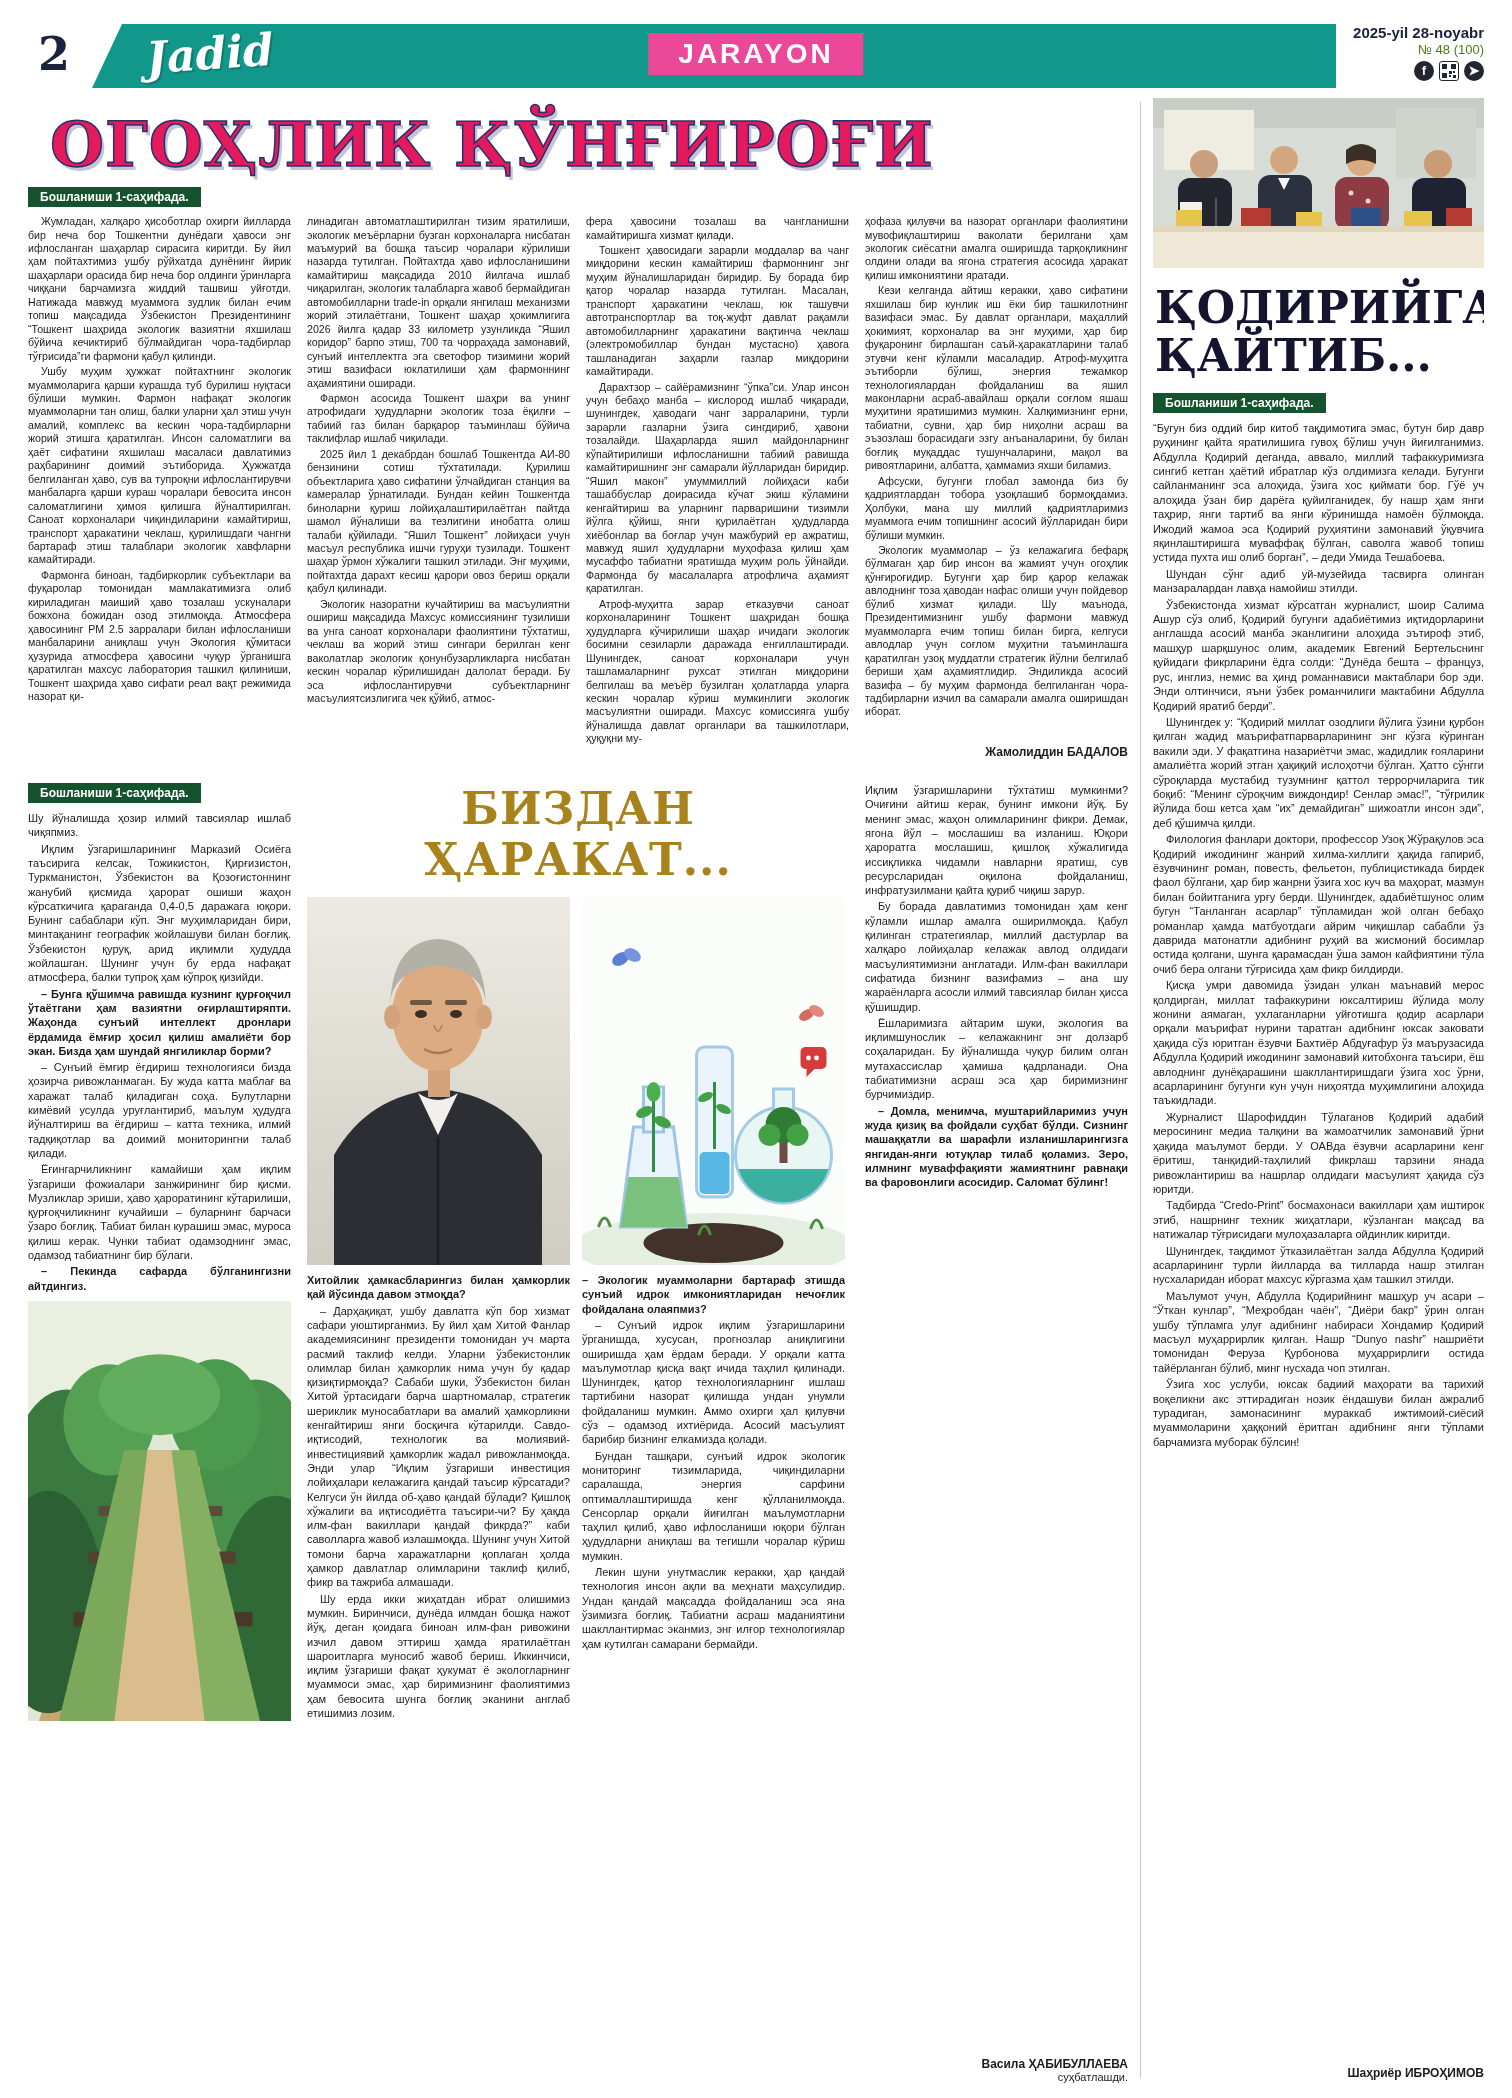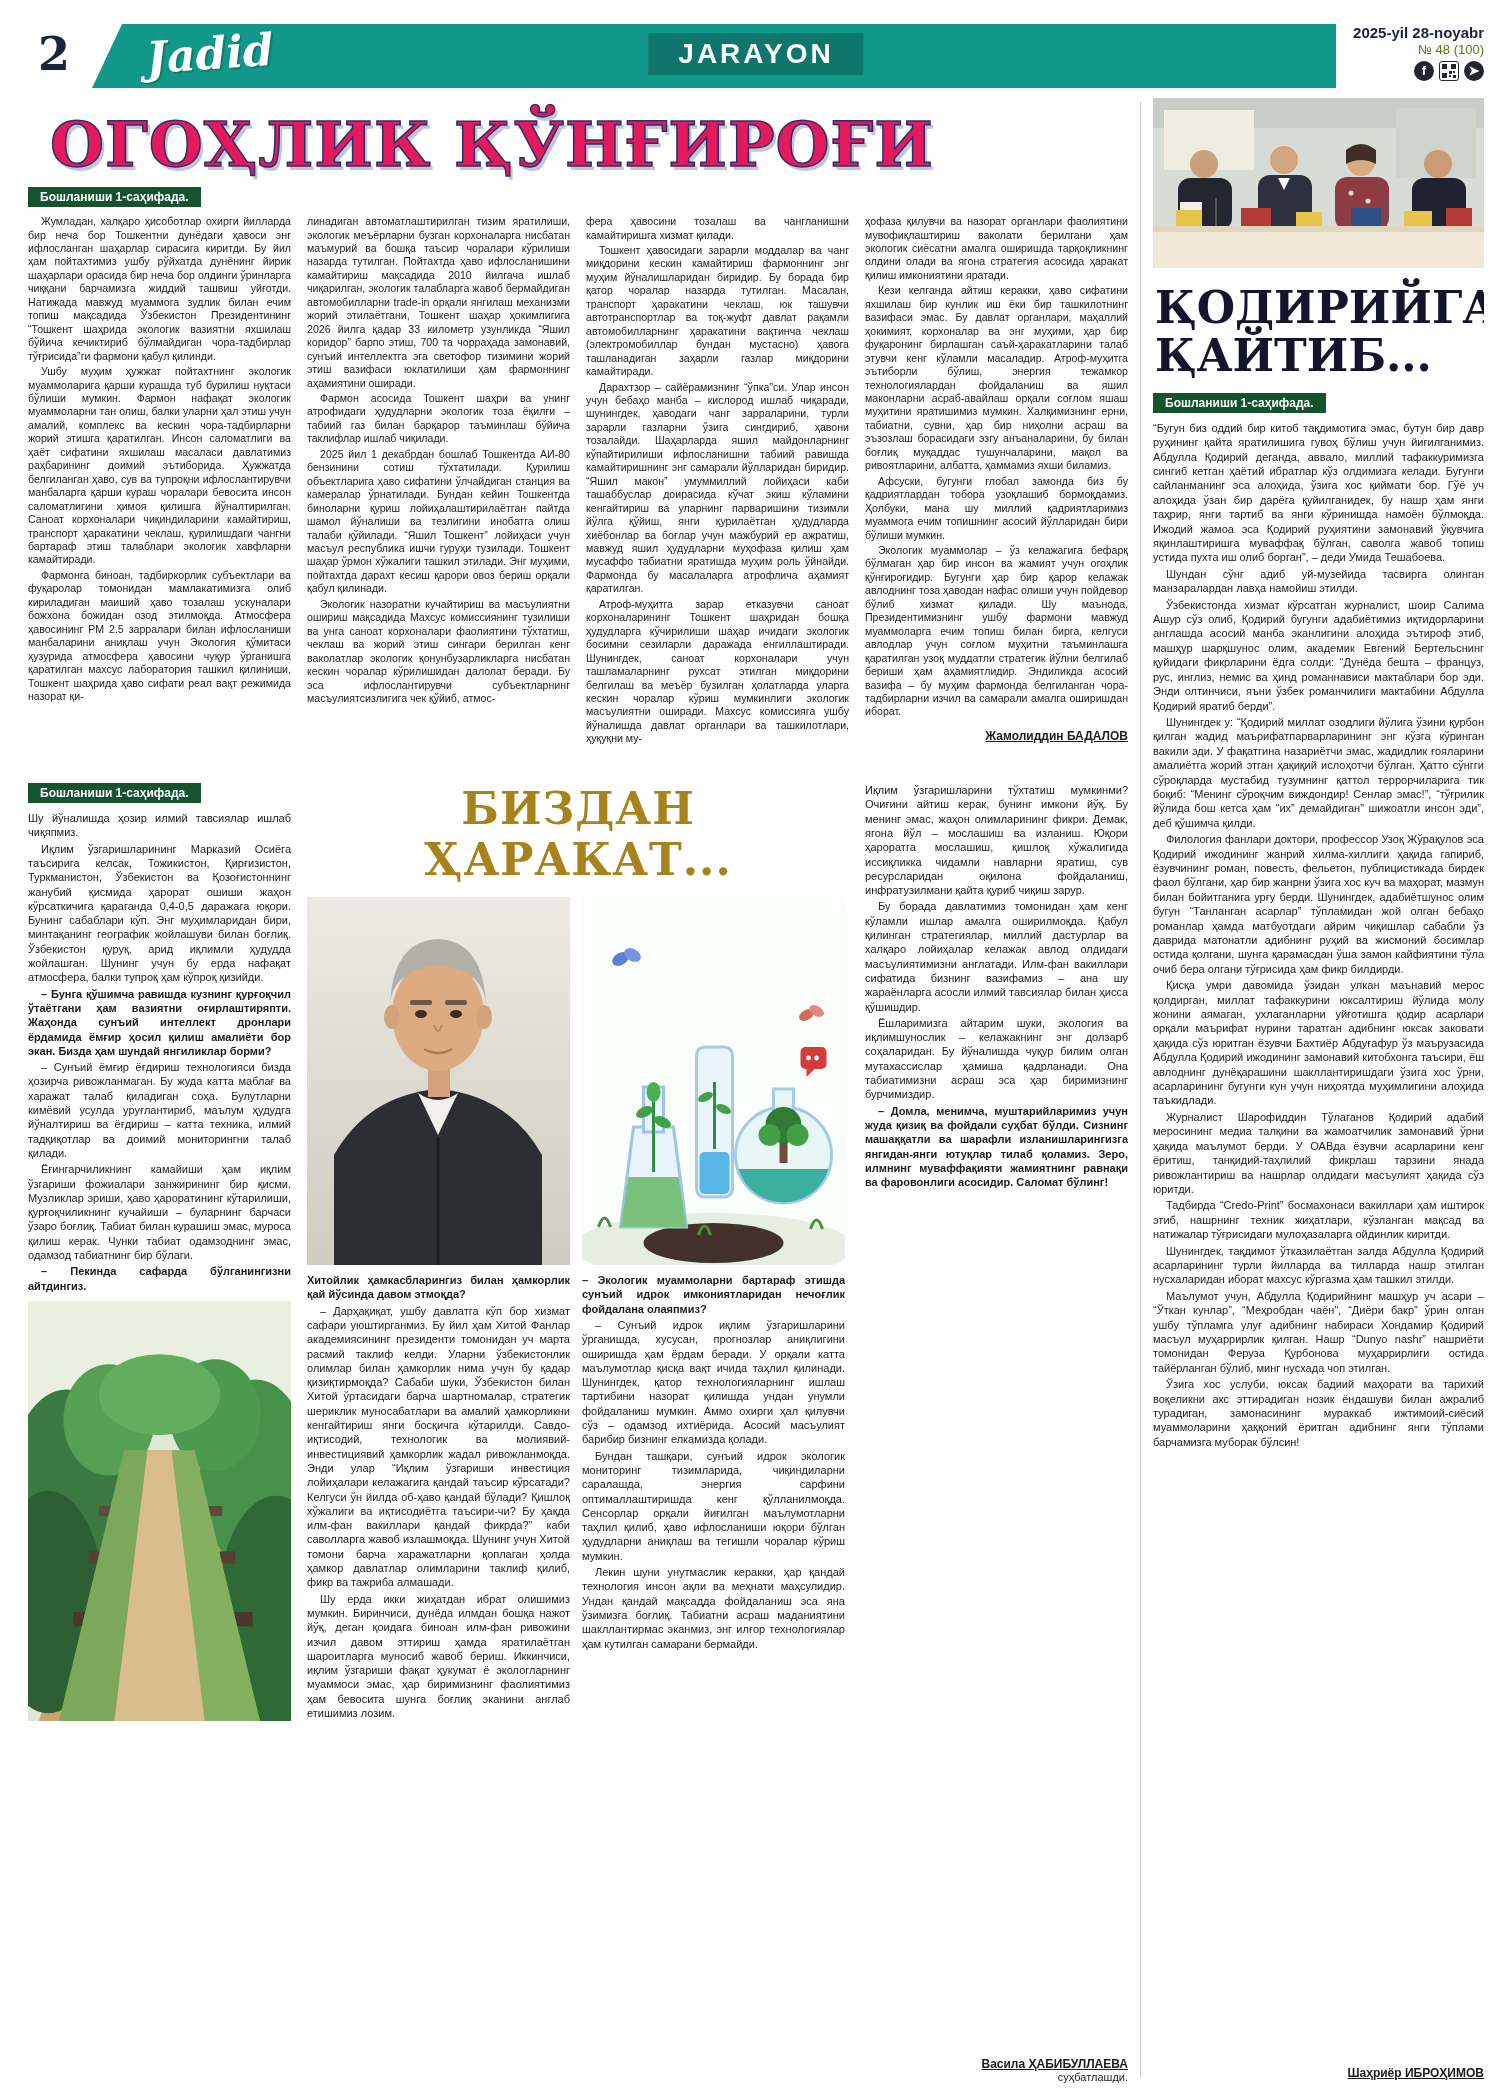--- a/index.html
+++ b/index.html
@@ -15,21 +15,21 @@
                background:#12988a;
                clip-path:polygon(30px 0, 100% 0, 100% 100%, 0 100%); }
   .page-num { position:absolute; left:10px; top:0px;
               font-family:"DejaVu Serif", serif; font-weight:bold;
               font-size:46px; color:#1b2240; line-height:60px; }
   .logo { position:absolute; left:118px; top:4px;
           font-family:"DejaVu Serif", serif; font-style:italic; font-weight:bold;
           font-size:44px; color:#ffffff; transform:rotate(-4deg);
           text-shadow:2px 2px 0 rgba(0,0,0,0.18); }
   .section-badge { position:absolute; left:50%; transform:translateX(-50%);
-          top:9px; background:#0f766e; color:#fff; font-weight:bold;
+          top:9px; background:#ec4899; color:#fff; font-weight:bold;
           font-size:28px; letter-spacing:3px; padding:5px 30px; }
   .hdr-right { position:absolute; right:0; top:0; width:190px; text-align:right; }
   .hdr-date  { font-weight:bold; font-size:15px; color:#1b2240; }
   .hdr-issue { font-size:13px; color:#4d7c0f; margin-top:1px; }
   .hdr-icons { margin-top:4px; display:flex; justify-content:flex-end; gap:5px; }
   .soc { width:20px; height:20px; border-radius:50%; background:#23262e;
          color:#fff; font-weight:bold; font-size:13px; line-height:20px;
          text-align:center; }
   .soc.qr { border-radius:3px; background:#fff; border:1px solid #23262e;
             display:flex; align-items:center; justify-content:center; }
@@ -50,21 +50,21 @@
   .tag { display:inline-block; background:#14532d; color:#fff;
          font-weight:bold; font-size:12px; padding:3px 12px; }
   .a1cols { display:flex; gap:16px; height:558px; overflow:hidden; flex:none; }
   .a1col { width:263px; flex:none; overflow:hidden; display:flex; flex-direction:column; }
   .a1col .plist { overflow:hidden; }
 
   .para { font-size:10.6px; line-height:1.27; text-align:justify;
           text-indent:13px; margin-bottom:2px; }
   .para.cont { text-indent:0; }
   .para.bold { font-weight:bold; }
-  .sig { font-weight:bold; font-size:12px; text-align:right; margin-top:8px;text-decoration:underline; }
+  .sig { font-weight:bold; font-size:12px; text-align:right; margin-top:24px; }
   .sig-sub { font-size:11px; text-align:right; }
 
   
   .interview { display:flex; gap:16px; height:1300px; overflow:hidden; margin-top:10px; }
   .icol { width:263px; flex:none; display:flex; flex-direction:column; overflow:hidden; }
   .icol .para { font-size:11px; line-height:1.3; }
   .imid { width:542px; flex:none; display:flex; flex-direction:column; overflow:hidden; }
   h2.gold { font-family:"DejaVu Serif", serif; font-weight:bold; font-size:44px;
             color:#a8831c; text-align:center; letter-spacing:1px;
             margin:0 0 12px; flex:none; }

